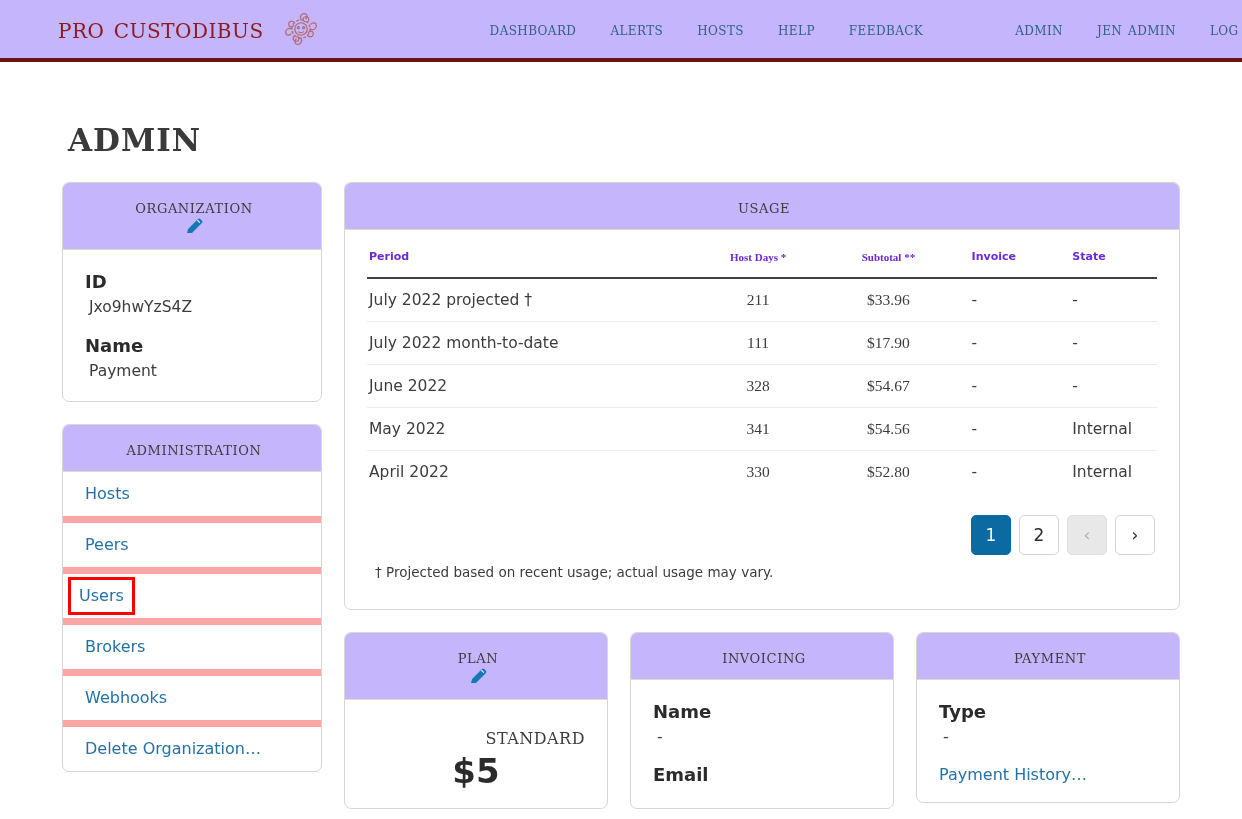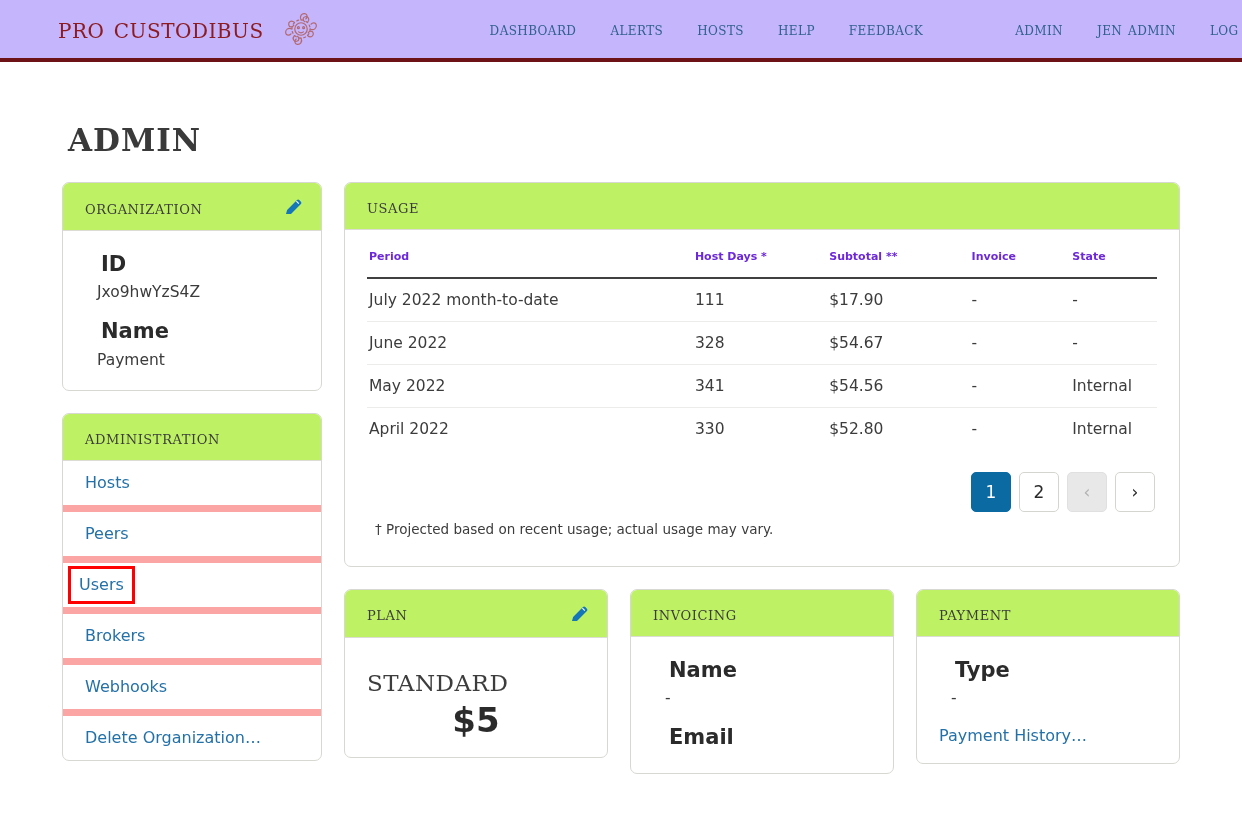--- a/index.html
+++ b/index.html
@@ -76,52 +76,53 @@
 
   
   .card {
     background: #ffffff;
     border: 1px solid #d8d8d2;
     border-radius: 7px;
     overflow: hidden;
     margin-bottom: 22px;
   }
   .card-head {
-    background: #bef264;
+    background: #c4b5fd;
     border-bottom: 1px solid #dcdcd4;
     padding: 14px 18px 13px 22px;
     display: flex;
     align-items: center;
     justify-content: space-between;
+    flex-direction: column;
   }
   .card-head h2 {
     margin: 0;
     font-family: "DejaVu Serif", serif;
     font-variant: small-caps;
     text-transform: lowercase;
     font-size: 19px;
     font-weight: normal;
     color: #3d3d3d;
     letter-spacing: 0.6px;
     line-height: 1;
   }
   .pencil { width: 20px; height: 20px; cursor: pointer; flex: 0 0 20px; }
   .card-body { padding: 14px 22px 18px 22px; }
 
   .field-label {
-    font-size: 21px;
+    font-size: 18px;
     font-weight: bold;
     color: #2b2b2b;
-    margin: 6px 16px 4px;
+    margin: 6px 0 4px;
     line-height: 1.3;
   }
   .field-value {
     font-size: 15.5px;
     color: #3c3c3c;
-    margin: 0 12px 16px;
+    margin: 0 4px 16px;
     line-height: 1.3;
   }
   .field-value:last-child { margin-bottom: 2px; }
 
   
   .navlist { list-style: none; margin: 0; padding: 0; }
   .navlist li { border-top: 7px solid #fca5a5; }
   .navlist li:first-child { border-top: none; }
   .navlist a {
     display: block;
@@ -152,21 +153,21 @@
   }
   table.usage td {
     font-size: 15.5px;
     color: #3c3c3c;
     padding: 12px 4px;
     border-bottom: 1px solid #ececea;
     white-space: nowrap;
   }
   table.usage tr:last-child td { border-bottom: none; }
   .ta-l { text-align: left; }
-  .ta-r { text-align: left; }
+  .ta-r { text-align: center; font-family: Liberation Serif, serif; }
   .c-period { width: 41%; padding-left: 2px !important; }
   .c-days   { width: 17%; }
   .c-sub    { width: 16%; }
   .c-inv    { width: 13%; padding-left: 20px !important; }
   .c-state  { width: 13%; padding-left: 18px !important; }
 
   .pager-row {
     display: flex;
     justify-content: flex-end;
     padding: 22px 2px 0 0;
@@ -197,23 +198,23 @@
     line-height: 1.45;
   }
 
   
   .bottom-row { display: flex; gap: 22px; align-items: flex-start; }
   .bottom-row > .card { flex: 1 1 0; margin-bottom: 0; min-width: 0; }
   .plan-name {
     font-family: "DejaVu Serif", serif;
     font-variant: small-caps;
     text-transform: lowercase;
-    font-size: 33px;
+    font-size: 23px;
     color: #3d3d3d;
-    text-align: left;
+    text-align: right;
     letter-spacing: 0.5px;
     margin: 10px 0 4px;
     line-height: 1.1;
   }
   .plan-price {
     font-size: 34px;
     font-weight: bold;
     color: #2b2b2b;
     text-align: center;
     margin: 0;
@@ -334,20 +335,27 @@
               <tr>
                 <th class="ta-l c-period">Period</th>
                 <th class="ta-r c-days">Host Days *</th>
                 <th class="ta-r c-sub">Subtotal **</th>
                 <th class="ta-l c-inv">Invoice</th>
                 <th class="ta-l c-state">State</th>
               </tr>
             </thead>
             <tbody>
               <tr>
+                <td class="ta-l c-period">July 2022 projected †</td>
+                <td class="ta-r c-days">211</td>
+                <td class="ta-r c-sub">$33.96</td>
+                <td class="ta-l c-inv">-</td>
+                <td class="ta-l c-state">-</td>
+              </tr>
+              <tr>
                 <td class="ta-l c-period">July 2022 month-to-date</td>
                 <td class="ta-r c-days">111</td>
                 <td class="ta-r c-sub">$17.90</td>
                 <td class="ta-l c-inv">-</td>
                 <td class="ta-l c-state">-</td>
               </tr>
               <tr>
                 <td class="ta-l c-period">June 2022</td>
                 <td class="ta-r c-days">328</td>
                 <td class="ta-r c-sub">$54.67</td>

